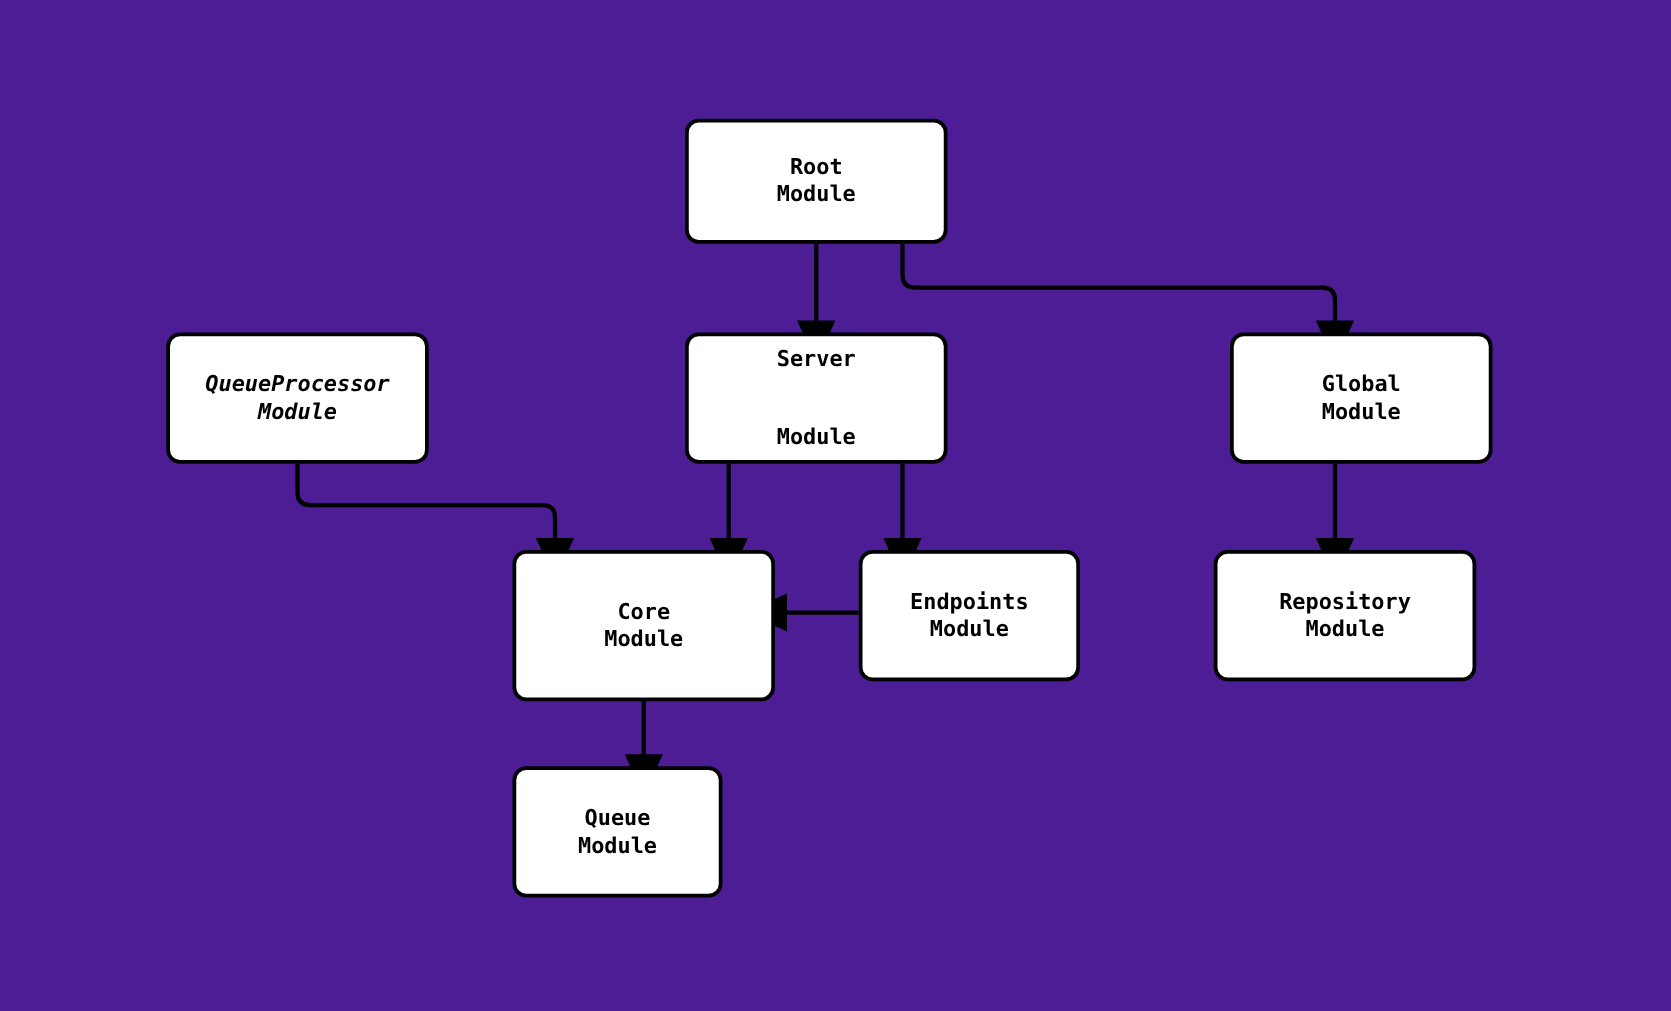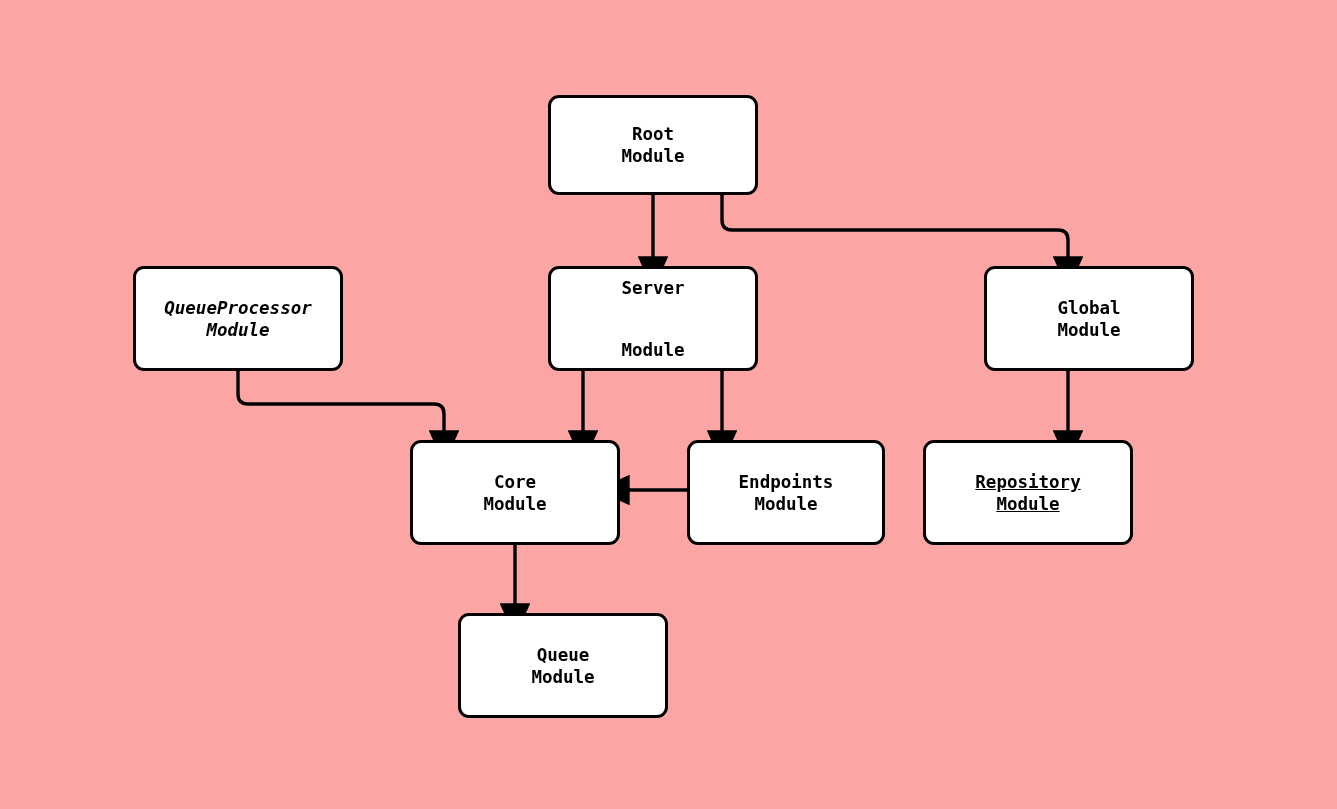--- a/index.html
+++ b/index.html
@@ -7,21 +7,21 @@
     padding: 0;
     background: #ffffff;
   }
   body {
     font-family: "DejaVu Sans Mono", "Liberation Mono", monospace;
   }
   #diagram-canvas {
     position: relative;
     width: 1337px;
     height: 809px;
-    background: #fca5a5;
+    background: #4c1d95;
     overflow: hidden;
   }
   #edge-layer {
     position: absolute;
     left: 0;
     top: 0;
     width: 1337px;
     height: 809px;
     pointer-events: none;
   }
@@ -84,33 +84,33 @@
   <div class="node" style="left: 548px; top: 266px; width: 210px; height: 105px; gap: 40px;">
     <span class="node-line">Server</span>
     <span class="node-line">Module</span>
   </div>
 
   <div class="node" style="left: 963px; top: 266px; width: 210px; height: 105px; margin-left: 21px;">
     <span class="node-line">Global</span>
     <span class="node-line">Module</span>
   </div>
 
-  <div class="node" style="left: 410px; top: 440px; width: 210px; height: 105px;">
+  <div class="node" style="left: 410px; top: 440px; width: 210px; height: 121px;">
     <span class="node-line">Core</span>
     <span class="node-line">Module</span>
   </div>
 
-  <div class="node" style="left: 687px; top: 440px; width: 198px; height: 105px;">
+  <div class="node" style="left: 687px; top: 440px; width: 177px; height: 105px;">
     <span class="node-line">Endpoints</span>
     <span class="node-line">Module</span>
   </div>
 
-  <div class="node" style="left: 923px; top: 440px; width: 210px; height: 105px; text-decoration: underline;">
+  <div class="node" style="left: 971px; top: 440px; width: 210px; height: 105px;">
     <span class="node-line">Repository</span>
     <span class="node-line">Module</span>
   </div>
 
-  <div class="node" style="left: 410px; top: 613px; width: 210px; height: 105px; margin-left: 48px;">
+  <div class="node" style="left: 410px; top: 613px; width: 168px; height: 105px;">
     <span class="node-line">Queue</span>
     <span class="node-line">Module</span>
   </div>
 
 </div>
 
 </body></html>

